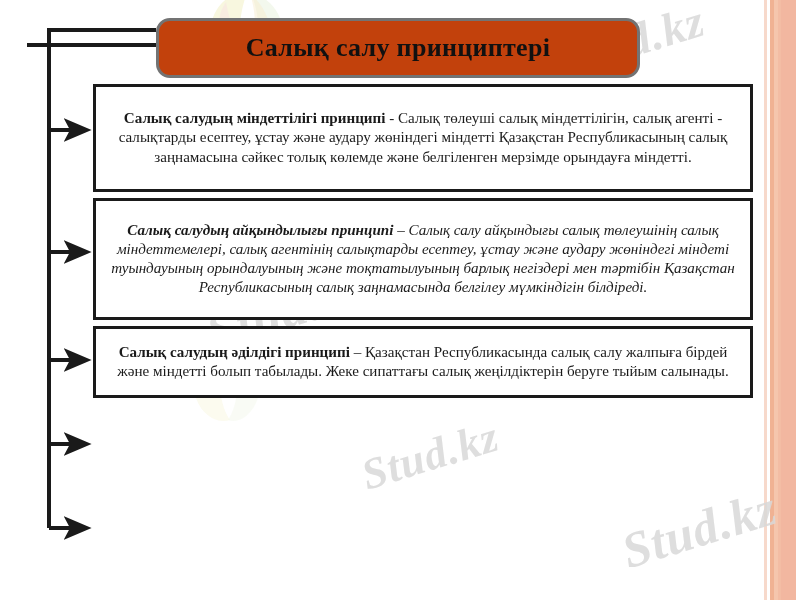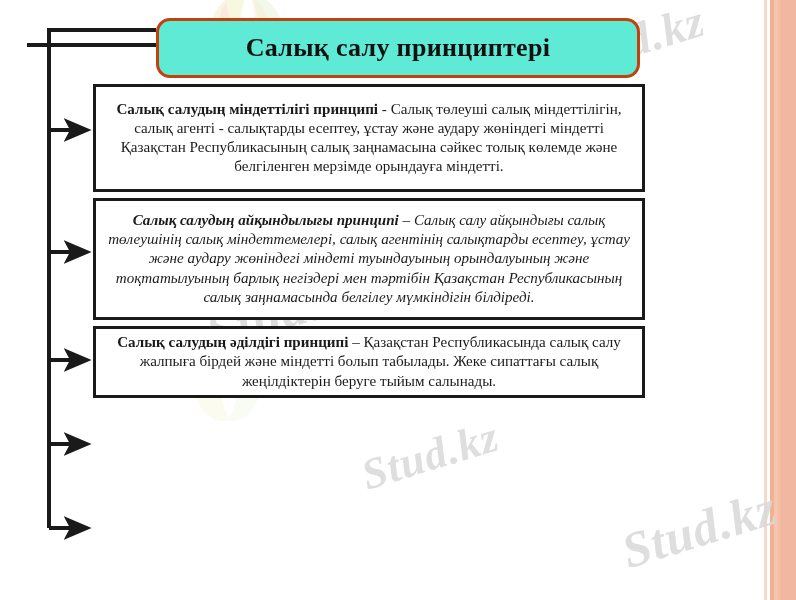--- a/index.html
+++ b/index.html
@@ -87,41 +87,41 @@
     pointer-events: none;
   }
 
   
   .title-box {
     position: absolute;
     left: 156px;
     top: 18px;
     width: 478px;
     height: 54px;
-    border: 3px solid #c2410c;
+    border: 3px solid #737373;
     border-radius: 14px;
-    background: #5eead4;
+    background: #c2410c;
     z-index: 3;
     display: flex;
     align-items: center;
     justify-content: center;
   }
   .title-text {
     font-size: 26px;
     font-weight: bold;
     color: #111111;
     letter-spacing: 0.3px;
     white-space: nowrap;
   }
 
   
   .pbox {
     position: absolute;
     left: 93px;
-    width: 552px;
+    width: 660px;
     border: 3px solid #1a1a1a;
     background: #ffffff;
     z-index: 3;
     box-sizing: border-box;
     display: flex;
     align-items: center;
     justify-content: center;
     padding: 3px 7px;
   }
   .pbox-text {

